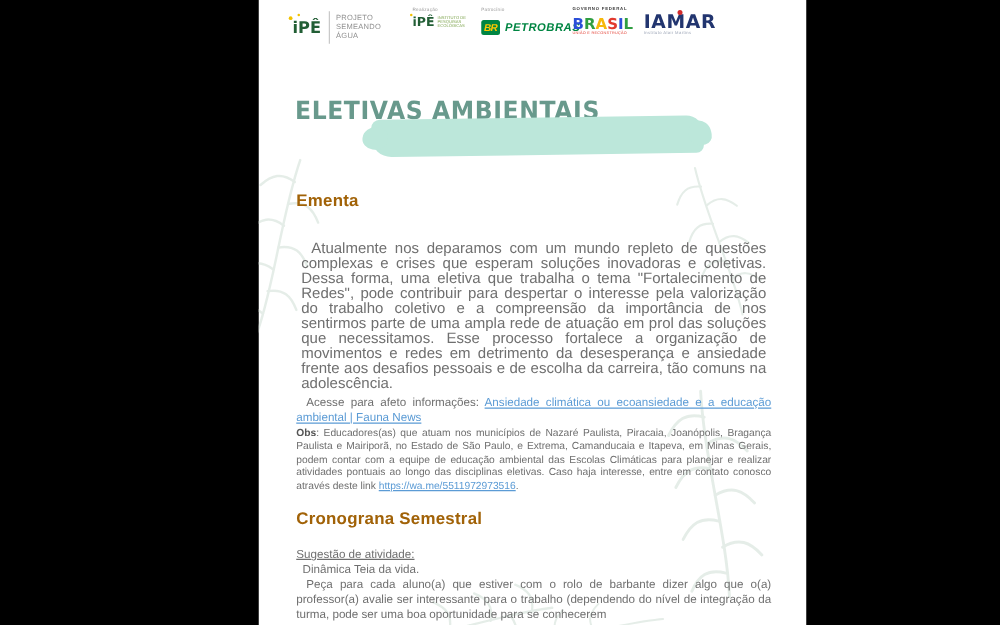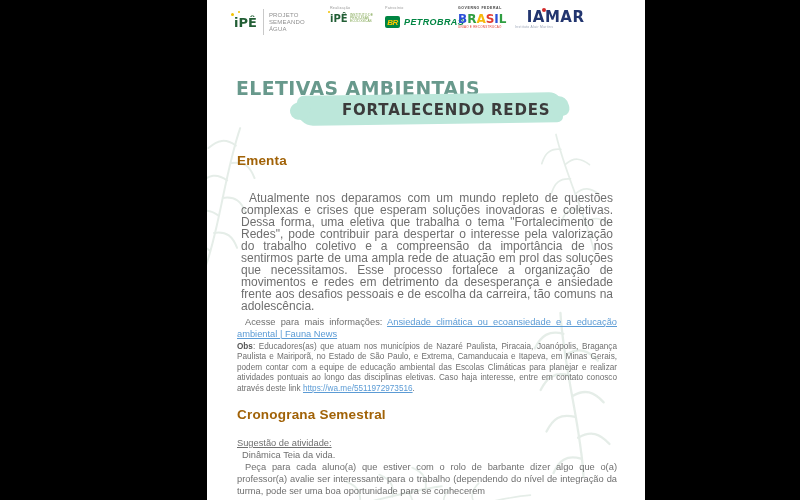--- a/index.html
+++ b/index.html
@@ -32,21 +32,21 @@
           justify-content:center;letter-spacing:-.5px;}
   .petro-word{margin-left:4px;font-size:9px;font-weight:bold;font-style:italic;color:#008542;letter-spacing:.4px;}
   .logo-brasil{left:251px;top:6px;}
   .gov-top{font-size:6px;font-weight:bold;color:#3a3a3a;transform:scale(.58);transform-origin:left top;
            white-space:nowrap;letter-spacing:1px;}
   .brasil-word{font-family:"DejaVu Sans",sans-serif;font-weight:bold;font-size:12px;letter-spacing:0;
                line-height:12px;margin-top:1px;}
   .brasil-word span{display:inline-block;}
   .bl0{color:#2b4fd8}.bl1{color:#2f9e41}.bl2{color:#f7b80c}.bl3{color:#e23a2e}.bl4{color:#2b4fd8}.bl5{color:#2f9e41}
   .gov-sub{font-size:6px;color:#e23a2e;transform:scale(.5);transform-origin:left top;white-space:nowrap;letter-spacing:.5px;}
-  .logo-iamar{left:308px;top:10px;text-align:right;}
+  .logo-iamar{left:308px;top:10px;}
   .iamar-word{font-family:"DejaVu Sans",sans-serif;font-weight:bold;font-size:15px;color:#22356f;
               letter-spacing:.5px;line-height:15px;position:relative;}
   .iamar-dot{position:absolute;left:27px;top:-2px;width:4px;height:4px;border-radius:50%;background:#d22b2b;}
   .iamar-sub{font-size:6px;color:#9aa3b5;transform:scale(.55);transform-origin:left top;white-space:nowrap;letter-spacing:.6px;}
 
   
   .title-main{position:absolute;left:29px;top:76px;margin:0;font-family:"DejaVu Sans",sans-serif;
               font-weight:bold;font-size:20px;color:#68998c;letter-spacing:.5px;white-space:nowrap;
               transform:scaleX(.94);transform-origin:left top;}
   .brush{position:absolute;left:90px;top:94px;width:266px;height:30px;background:#bce7da;
@@ -173,28 +173,27 @@
     <div class="logo logo-iamar">
       <div class="iamar-word">
         <span class="iamar-dot"></span>
         <span>IAMAR</span>
       </div>
       <div class="iamar-sub">Instituto Alair Martins</div>
     </div>
 
     <h1 class="title-main">ELETIVAS AMBIENTAIS</h1>
     <div class="brush"></div>
-    <div class="title-sub">FORTALECENDO REDES</div>
 
     <div class="content">
       <h2 class="h-ementa">Ementa</h2>
 
       <p class="body-p">Atualmente nos deparamos com um mundo repleto de questões complexas e crises que esperam soluções inovadoras e coletivas. Dessa forma, uma eletiva que trabalha o tema "Fortalecimento de Redes", pode contribuir para despertar o interesse pela valorização do trabalho coletivo e a compreensão da importância de nos sentirmos parte de uma ampla rede de atuação em prol das soluções que necessitamos. Esse processo fortalece a organização de movimentos e redes em detrimento da desesperança e ansiedade frente aos desafios pessoais e de escolha da carreira, tão comuns na adolescência.</p>
 
-      <p class="access-p"><span>Acesse para mais informações: </span><a class="doclink">Ansiedade climática ou ecoansiedade e a educação ambiental | Fauna News</a></p>
+      <p class="access-p"><span>Acesse para afeto informações: </span><a class="doclink">Ansiedade climática ou ecoansiedade e a educação ambiental | Fauna News</a></p>
 
       <div class="obs"><b>Obs</b><span>: Educadores(as) que atuam nos municípios de Nazaré Paulista, Piracaia, Joanópolis, Bragança Paulista e Mairiporã, no Estado de São Paulo, e Extrema, Camanducaia e Itapeva, em Minas Gerais, podem contar com a equipe de educação ambiental das Escolas Climáticas para planejar e realizar atividades pontuais ao longo das disciplinas eletivas. Caso haja interesse, entre em contato conosco através deste link </span><a class="doclink">https://wa.me/5511972973516</a><span>.</span></div>
 
       <h2 class="h-crono">Cronograna Semestral</h2>
 
       <p class="aula-line underlined">Sugestão de atividade:</p>
       <p class="aula-line l-indent">Dinâmica Teia da vida.</p>
       <p class="aula-p">Peça para cada aluno(a) que estiver com o rolo de barbante dizer algo que o(a) professor(a) avalie ser interessante para o trabalho (dependendo do nível de integração da turma, pode ser uma boa oportunidade para se conhecerem</p>
     </div>
 

